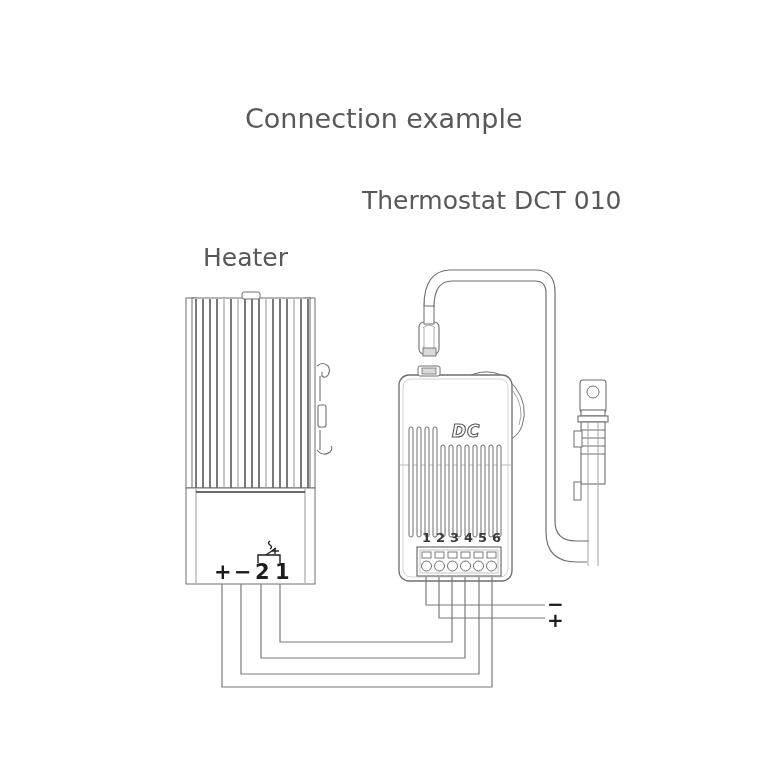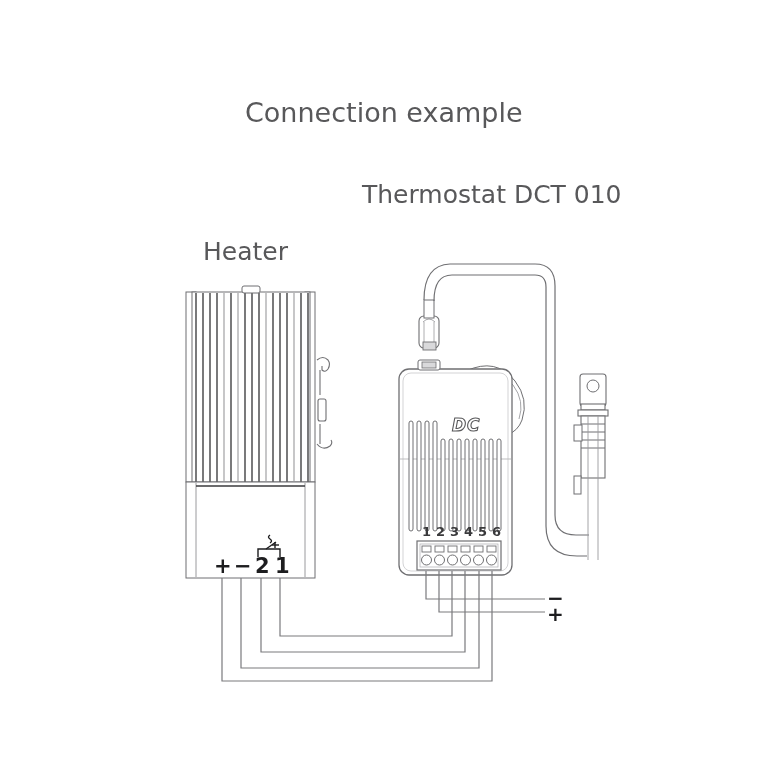--- a/index.html
+++ b/index.html
@@ -3,21 +3,21 @@
 <meta charset="utf-8">
 <style>
   html,body{margin:0;padding:0;}
   body{
     width:770px;height:770px;
     background:#ffffff;
     font-family:"DejaVu Sans", sans-serif;
     overflow:hidden;
     position:relative;
   }
-  #stage{position:absolute;left:0;top:4px;width:770px;height:680px;}
+  #stage{position:absolute;left:0;top:10px;width:770px;height:680px;}
   svg{display:block;}
   .lbl{
     font-family:"DejaVu Sans", sans-serif;
     fill:#58585a;
   }
   .title{font-size:27px;}
   .sub{font-size:25px;}
   .termnum{
     font-family:"DejaVu Sans", sans-serif;
     fill:#3a3a3c;

